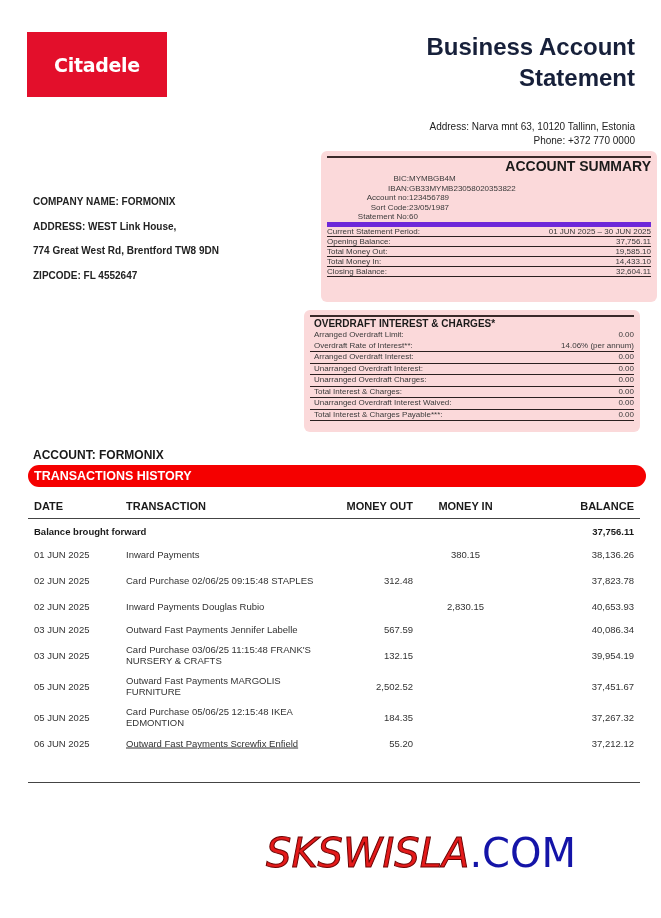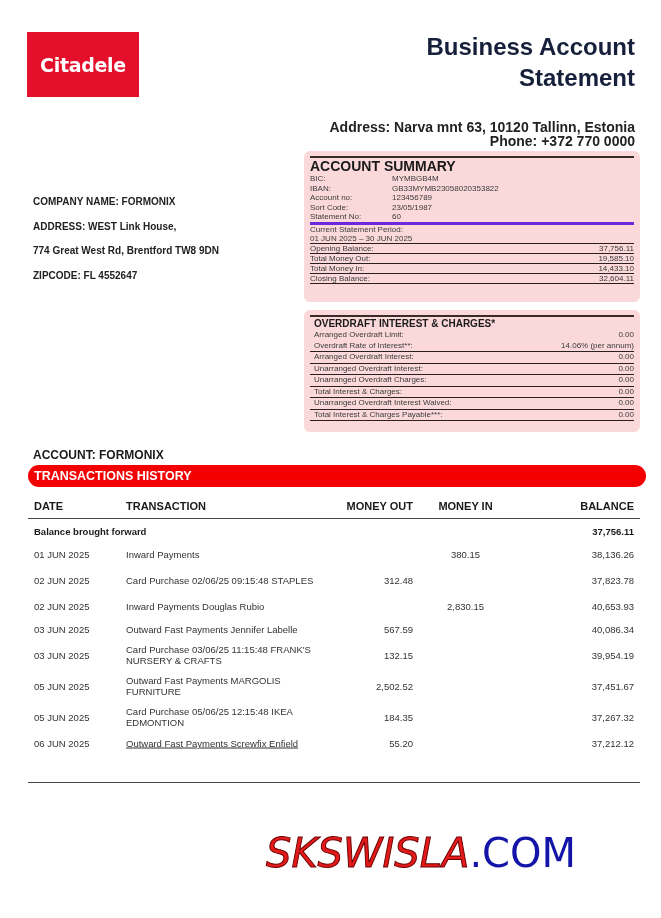--- a/index.html
+++ b/index.html
@@ -1,38 +1,38 @@
 <!DOCTYPE html>
 <html><head>
 <meta charset="utf-8">
 <style>
   html, body { margin: 0; padding: 0; background: #ffffff; }
   body { width: 661px; height: 918px; position: relative; overflow: hidden;
          font-family: "Liberation Sans", sans-serif; color: #1a1a1a; }
-  .logo { position: absolute; left: 27px; top: 32px; width: 112px; height: 65px;
+  .logo { position: absolute; left: 27px; top: 32px; width: 140px; height: 65px;
           background: #e30f2b; color: #fff; display: flex; align-items: center; justify-content: center;
           font-family: "DejaVu Sans", sans-serif; font-weight: bold; font-size: 19px; letter-spacing: -0.3px; }
   .title { position: absolute; right: 26px; top: 31px; text-align: right; color: #17203a;
            font-weight: bold; font-size: 24px; line-height: 31px; margin-left: 24px; }
-  .bank-addr { position: absolute; right: 26px; top: 120px; text-align: right; font-weight: bold;
-               font-size: 14px; line-height: 14px; color: #222; }
+  .bank-addr { position: absolute; right: 26px; top: 120px; text-align: right; font-weight: normal;
+               font-size: 10px; line-height: 14px; color: #222; }
   .company { position: absolute; left: 33px; top: 196px; font-weight: bold; font-size: 10px; color: #222; line-height: 12px; }
   .company div { margin-bottom: 13px; }
 
   .box { position: absolute; background: #fbd9da; border-radius: 6px; }
-  .summary { left: 304px; top: 151px; width: 336px; height: 151px; }
+  .summary { left: 321px; top: 151px; width: 336px; height: 151px; text-align: right; }
   .overdraft { left: 304px; top: 310px; width: 336px; height: 122px; }
   .box-inner { position: absolute; left: 6px; right: 6px; top: 5px; border-top: 2px solid #3a2a2a; }
   .box-title { font-weight: bold; font-size: 14px; line-height: 15px; color: #1a1a1a; margin-top: 1px; }
   .overdraft .box-title { font-size: 10px; line-height: 12px; padding-left: 4px; }
   .kv { display: flex; font-size: 8px; line-height: 9.5px; color: #3a3a3a; }
   .kv .k { width: 82px; }
   .row { display: flex; justify-content: space-between; font-size: 8px; line-height: 9px;
          color: #3a3a3a; border-bottom: 1px solid #2b2020; }
-  .row.first { border-top: 3px solid #6d28d9; flex-direction: column; }
+  .row.first { border-top: 5px solid #6d28d9; }
   .overdraft .row { padding-left: 4px; }
   .overdraft .row.plain { border-bottom: none; }
 
   .account-label { position: absolute; left: 33px; top: 448px; font-weight: bold; font-size: 12px; color: #1a1a1a; }
   .tx-banner { position: absolute; left: 28px; top: 465px; width: 618px; height: 22px; background: #f50000;
                border-radius: 11px; color: #fff; font-weight: bold; font-size: 12.5px; line-height: 22px; padding-left: 6px; box-sizing: border-box; }
   .tx-head { position: absolute; left: 28px; top: 496px; width: 612px; height: 22px; border-bottom: 1.5px solid #444; font-weight: bold; font-size: 11px; }
   .col { position: absolute; }
   .c-date { left: 6px; width: 75px; }
   .c-tx { left: 98px; width: 230px; }

